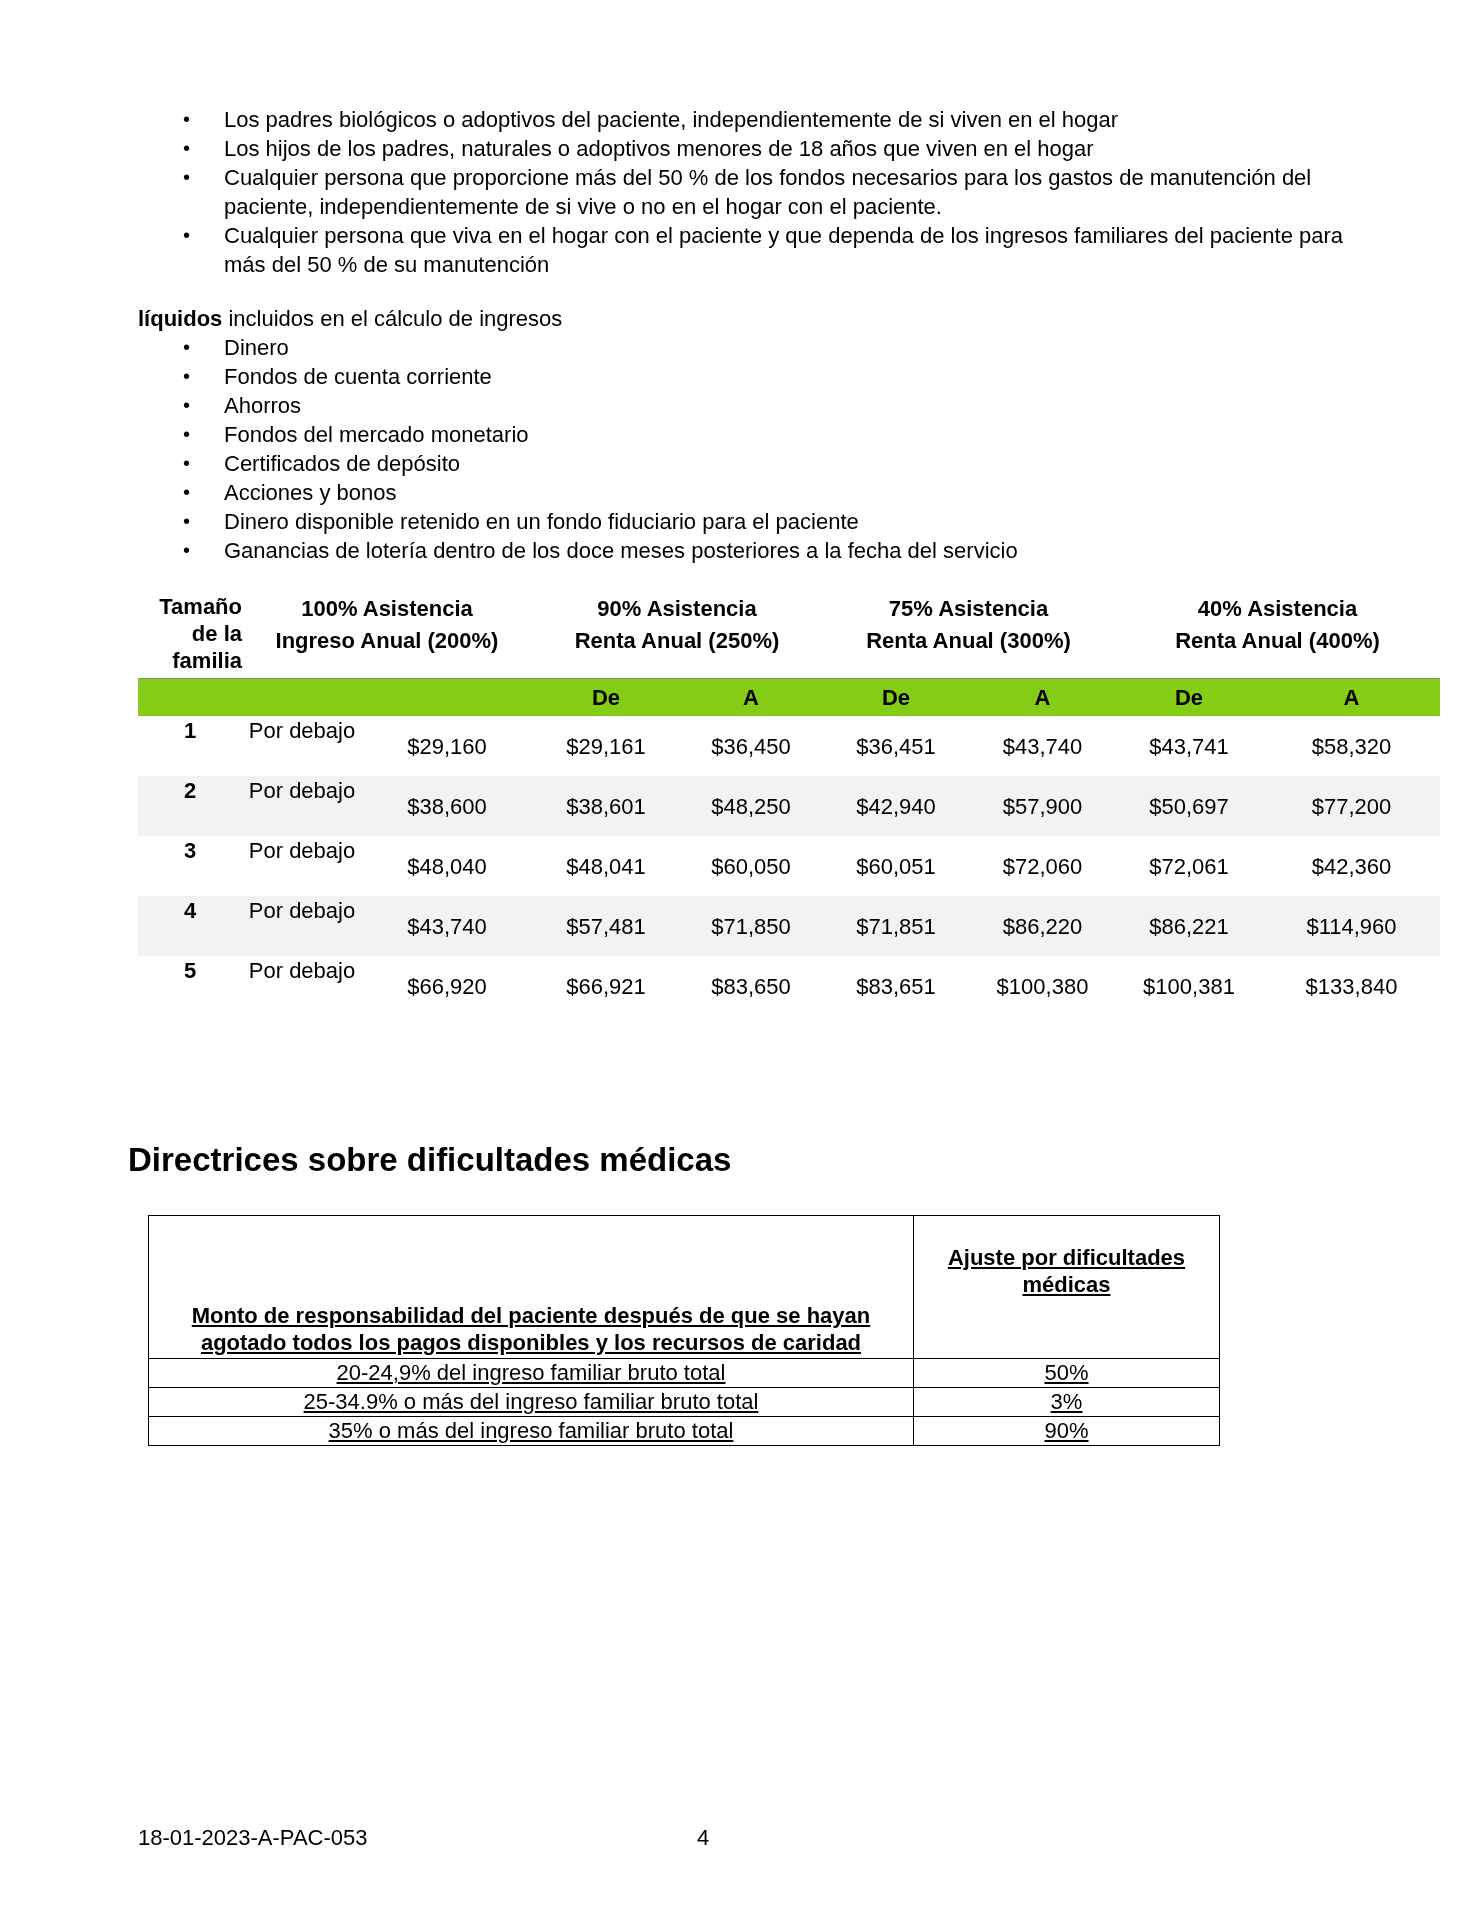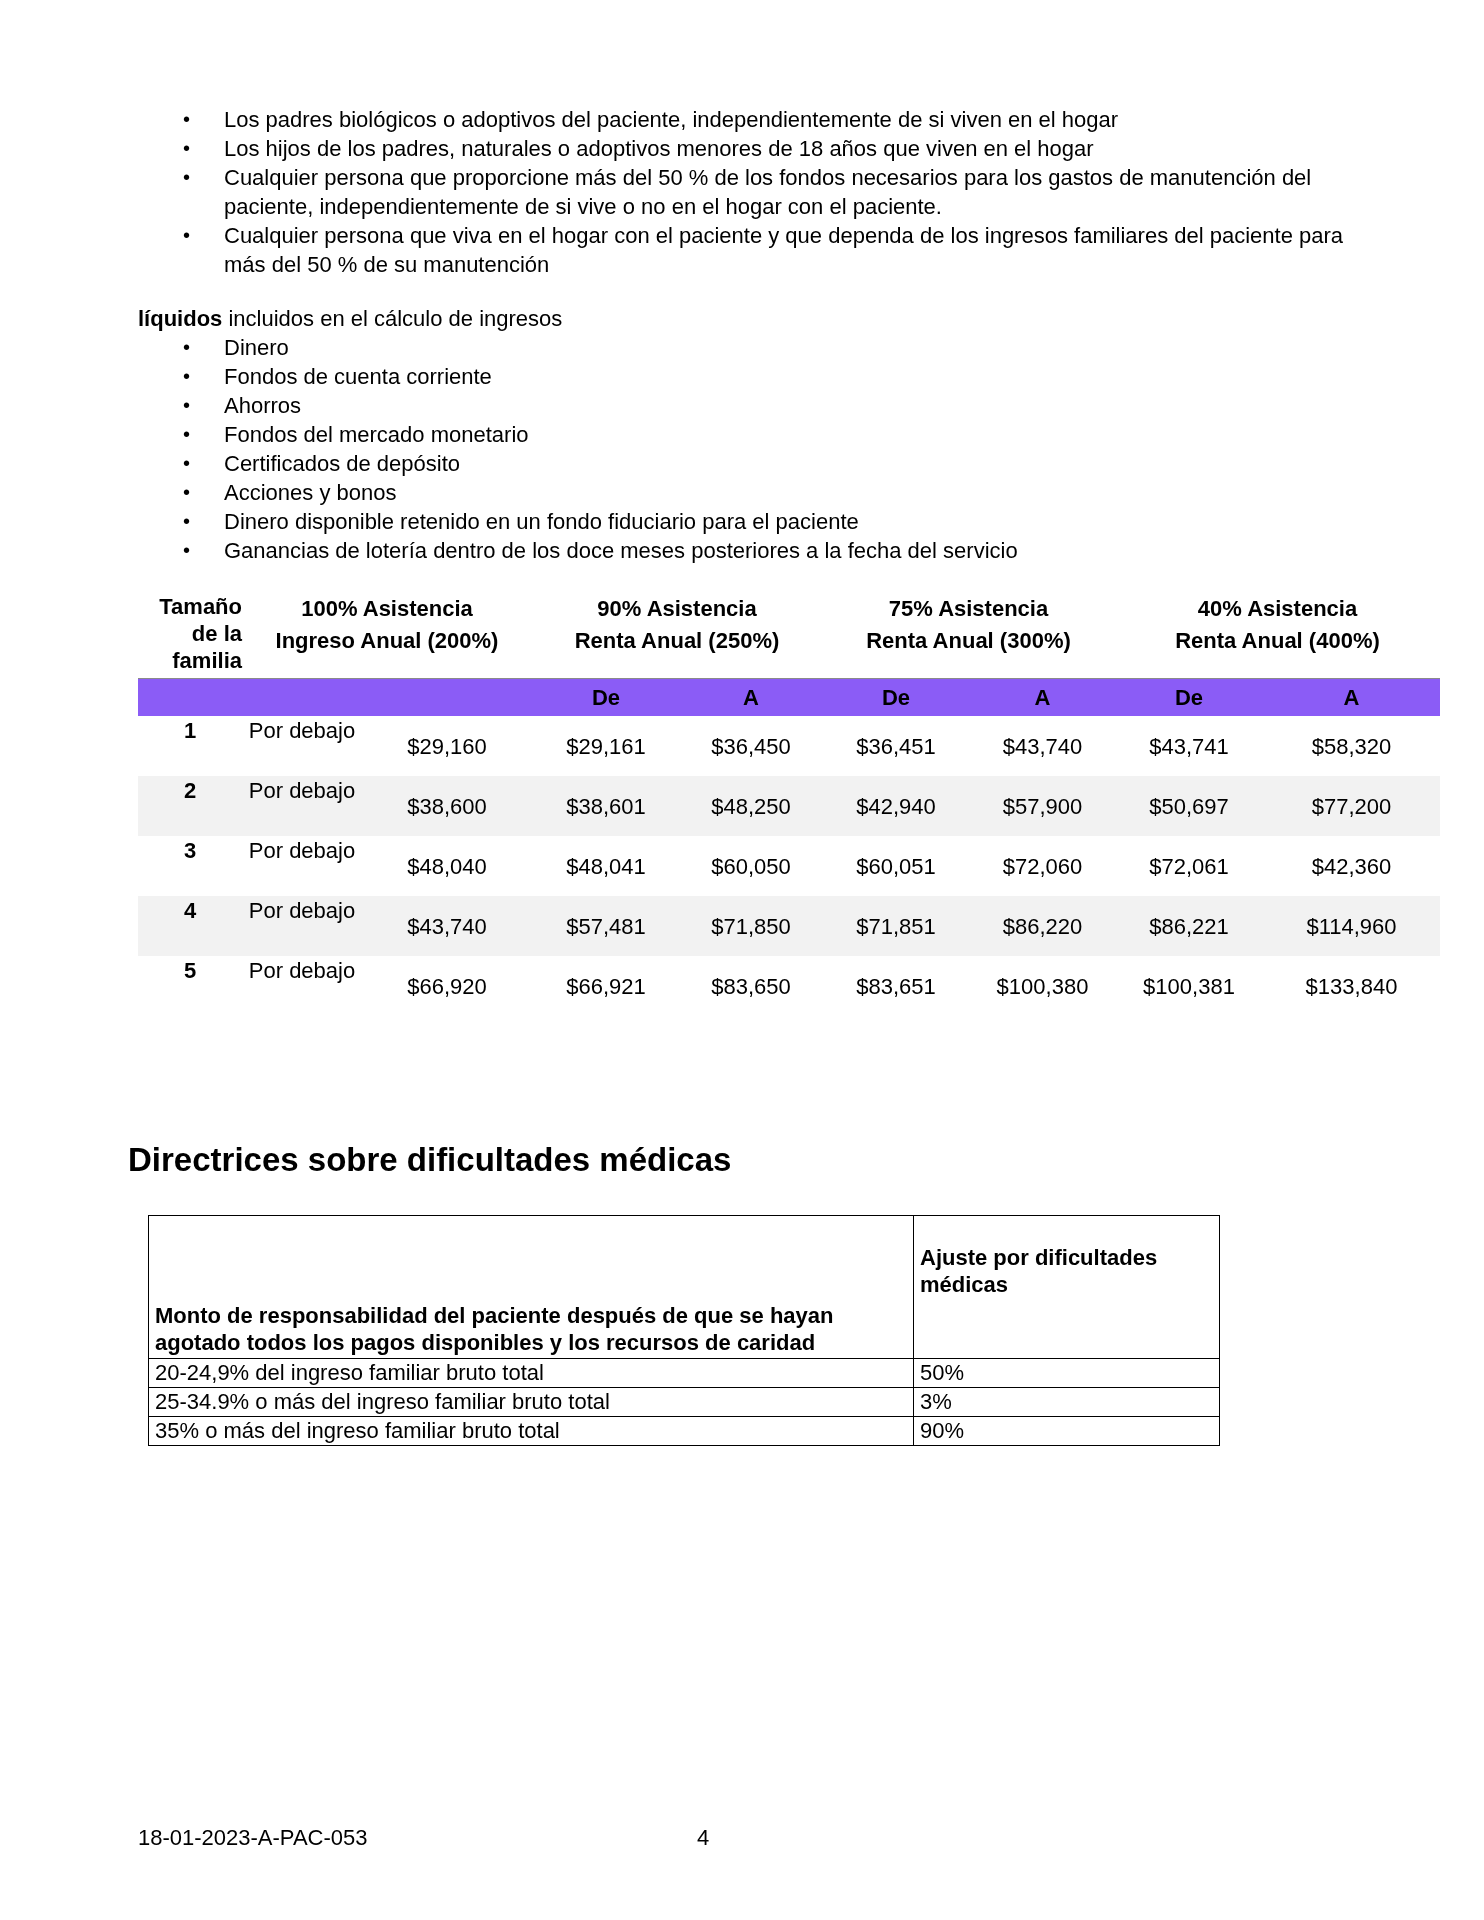--- a/index.html
+++ b/index.html
@@ -65,21 +65,21 @@
       line-height: 32px;
       text-align: center;
       padding-top: 4px;
     }
     .income-table .head-row th.family {
       text-align: right;
       line-height: 27px;
       padding-left: 14px;
     }
     .income-table .sub-row th {
-      background: #8b5cf6;
+      background: #84cc16;
       border-top: 1.5px solid #8a8a8a;
       height: 37px;
       line-height: 37px;
       vertical-align: middle;
       text-align: center;
     }
     .income-table tbody td {
       text-align: center;
       vertical-align: middle;
       height: 60px;
@@ -113,22 +113,23 @@
       position: absolute;
       left: 148px;
       top: 1215px;
       width: 1072px;
       border-collapse: collapse;
       font-size: 22px;
     }
     .hardship-table th,
     .hardship-table td {
       border: 1.5px solid #000;
-      text-align: left;
+      text-align: center;
       padding: 0 6px;
+      text-decoration: underline;
     }
     .hardship-table th {
       font-weight: bold;
       height: 112px;
       line-height: 27px;
       vertical-align: bottom;
       padding-bottom: 2px;
     }
     .hardship-table th.col2 {
       vertical-align: top;

